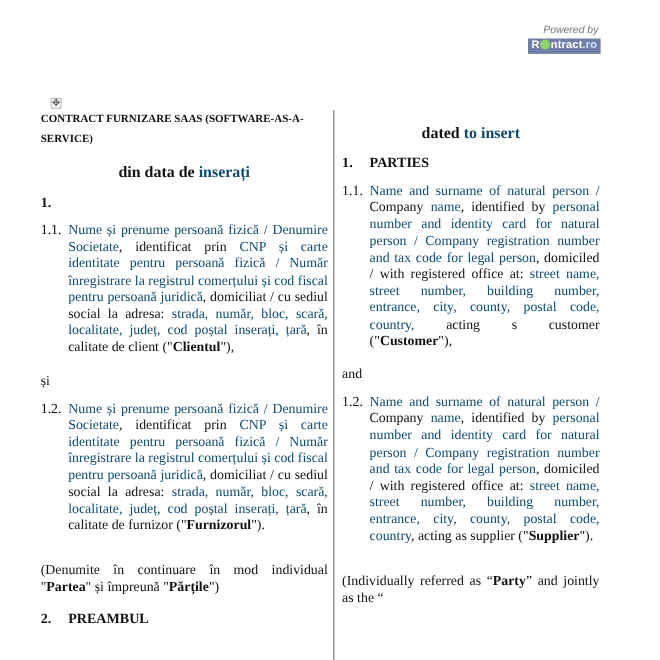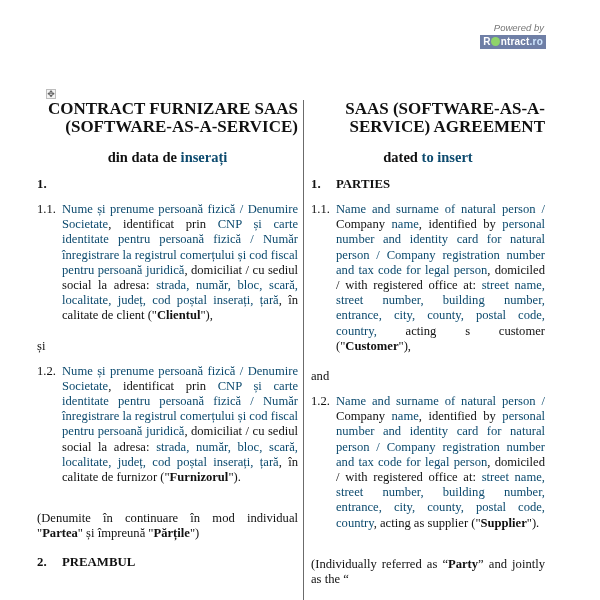--- a/index.html
+++ b/index.html
@@ -8,21 +8,21 @@
     .powered { position: absolute; top: 22px; left: 473px; width: 73px; text-align: right; }
     .powered .by { font-family: "Liberation Sans", "DejaVu Sans", sans-serif; font-style: italic; font-size: 9.5px; color: #777; line-height: 11px; padding-right: 2px; }
     .powered .logo { display: inline-block; margin-top: 2px; background: #6f7fa6; color: #fff; font-family: "Liberation Sans", "DejaVu Sans", sans-serif; font-weight: bold; font-size: 10px; line-height: 14px; padding: 0 3px; letter-spacing: 0.2px; }
     .powered .logo .o { display: inline-block; width: 9px; height: 9px; border-radius: 50%; background: #8fd46a; vertical-align: -1px; margin: 0 0.5px; }
     .powered .logo .ro { color: #cfe7ff; }
     .move-handle { position: absolute; left: 46px; top: 89px; width: 10px; height: 10px; border: 1px solid #bdbdbd; background: #f4f4f4; display: flex; align-items: center; justify-content: center; font-size: 9px; color: #555; line-height: 1; font-family: "DejaVu Sans", sans-serif; }
     .divider { position: absolute; left: 303px; top: 100px; width: 1px; height: 500px; background: #6b6b6b; }
     .col { position: absolute; top: 100px; }
     .col.left { left: 37px; width: 261px; }
     .col.right { left: 311px; width: 234px; }
-    .title { text-align: right; font-weight: bold; font-size: 17px; line-height: 18px; margin-top: 0; }
+    .title { text-align: left; font-weight: bold; font-size: 10px; line-height: 18px; margin-top: 0; }
     .dated { text-align: center; font-weight: bold; font-size: 14.5px; margin-top: 13px; line-height: 17px; }
     .blue { color: #0c4a6e; }
     .heading { font-weight: bold; font-size: 12.8px; line-height: 15px; display: flex; }
     .heading .num { width: 25px; flex: none; }
     .heading.h1 { margin-top: 11px; }
     .para { text-align: justify; line-height: 15.2px; }
     .para.intro { margin-top: 14px; }
     .item { display: flex; margin-top: 10px; line-height: 15.2px; }
     .item .num { width: 25px; flex: none; }
     .item .body { flex: 1; text-align: justify; }
@@ -67,21 +67,20 @@
   <div class="para names">
     <span>(Denumite în continuare în mod individual "</span><b>Partea</b><span>" și împreună "</span><b>Părțile</b><span>")</span>
   </div>
   <div class="heading h2">
     <span class="num">2.</span>
     <span>PREAMBUL</span>
   </div>
 </div>
 
 <div class="col right">
-  <div class="title">SAAS (SOFTWARE-AS-A-SERVICE) AGREEMENT</div>
   <div class="dated">
     <span>dated </span><span class="blue">to insert</span>
   </div>
   <div class="heading h1">
     <span class="num">1.</span>
     <span>PARTIES</span>
   </div>
   <div class="item">
     <span class="num">1.1.</span>
     <div class="body">

